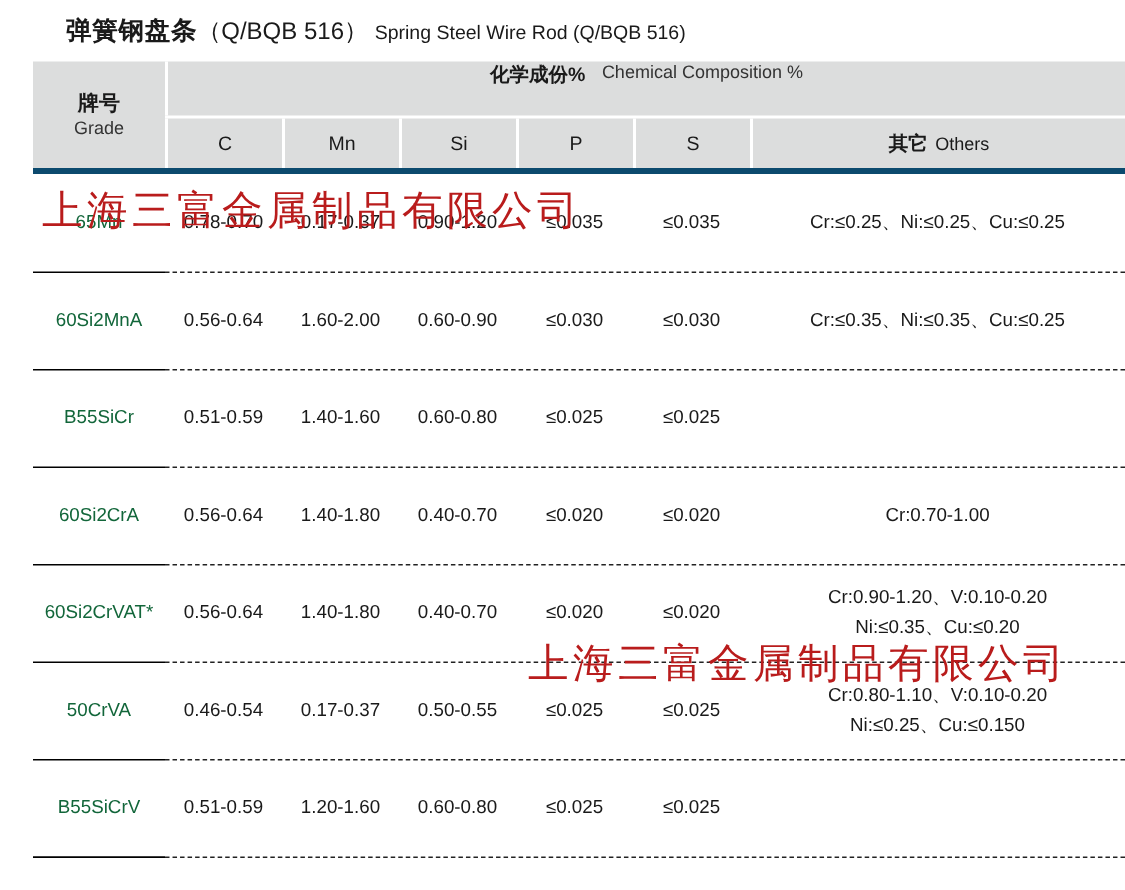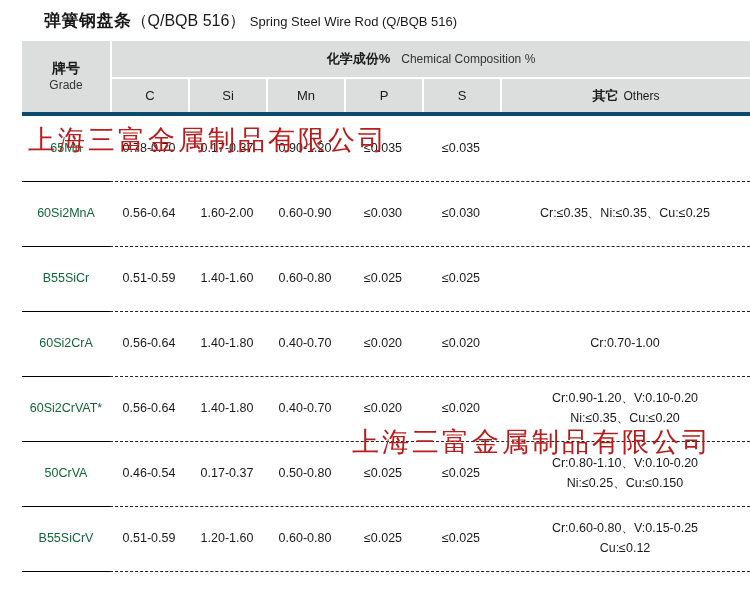--- a/index.html
+++ b/index.html
@@ -69,21 +69,21 @@
   .th-grade .g-cn { font-size: 14px; font-weight: 700; color: #1a1a1a; }
   .th-grade .g-en { font-size: 12px; font-weight: 400; color: #333; text-align: right; }
 
   .th-group {
     position: absolute;
     left: 88px;
     top: 0;
     width: 640px;
     height: 36px;
     display: flex;
-    align-items: center;
+    align-items: flex-start;
     justify-content: center;
     border-left: 2px solid #ffffff;
   }
   .th-group .grp-cn { font-size: 13px; font-weight: 700; color: #1a1a1a; }
   .th-group .grp-en { font-size: 12px; font-weight: 400; color: #333; margin-left: 11px; }
 
   .th-subrow {
     position: absolute;
     left: 88px;
     top: 36px;
@@ -209,39 +209,42 @@
       <span class="g-en">Grade</span>
     </div>
 
     <div class="th-group">
       <span class="grp-cn">化学成份%</span>
       <span class="grp-en">Chemical Composition %</span>
     </div>
 
     <div class="th-subrow">
       <div class="th-cell c-el">C</div>
+      <div class="th-cell c-el">Mn</div>
       <div class="th-cell c-el">Si</div>
-      <div class="th-cell c-el">Mn</div>
       <div class="th-cell c-el">P</div>
       <div class="th-cell c-el">S</div>
       <div class="th-cell c-oth">
         <span class="o-cn">其它</span>
         <span class="o-en">Others</span>
       </div>
     </div>
   </div>
 
   <div class="tbody" id="table-body">
     <div class="trow">
         <div class="cell c-grade">65Mn</div>
         <div class="cell c-el">0.78-0.70</div>
         <div class="cell c-el">0.17-0.37</div>
         <div class="cell c-el">0.90-1.20</div>
         <div class="cell c-el">≤0.035</div>
         <div class="cell c-el">≤0.035</div>
+        <div class="cell c-oth">
+          <span class="oline">Cr:≤0.25、Ni:≤0.25、Cu:≤0.25</span>
+        </div>
       </div>
       <div class="trow">
         <div class="cell c-grade">60Si2MnA</div>
         <div class="cell c-el">0.56-0.64</div>
         <div class="cell c-el">1.60-2.00</div>
         <div class="cell c-el">0.60-0.90</div>
         <div class="cell c-el">≤0.030</div>
         <div class="cell c-el">≤0.030</div>
         <div class="cell c-oth">
           <span class="oline">Cr:≤0.35、Ni:≤0.35、Cu:≤0.25</span>
@@ -275,36 +278,32 @@
         <div class="cell c-el">≤0.020</div>
         <div class="cell c-oth">
           <span class="oline">Cr:0.90-1.20、V:0.10-0.20</span>
           <span class="oline">Ni:≤0.35、Cu:≤0.20</span>
         </div>
       </div>
       <div class="trow">
         <div class="cell c-grade">50CrVA</div>
         <div class="cell c-el">0.46-0.54</div>
         <div class="cell c-el">0.17-0.37</div>
-        <div class="cell c-el">0.50-0.80</div>
+        <div class="cell c-el">0.50-0.55</div>
         <div class="cell c-el">≤0.025</div>
         <div class="cell c-el">≤0.025</div>
         <div class="cell c-oth">
           <span class="oline">Cr:0.80-1.10、V:0.10-0.20</span>
           <span class="oline">Ni:≤0.25、Cu:≤0.150</span>
         </div>
       </div>
       <div class="trow">
         <div class="cell c-grade">B55SiCrV</div>
         <div class="cell c-el">0.51-0.59</div>
         <div class="cell c-el">1.20-1.60</div>
         <div class="cell c-el">0.60-0.80</div>
         <div class="cell c-el">≤0.025</div>
         <div class="cell c-el">≤0.025</div>
-        <div class="cell c-oth">
-          <span class="oline">Cr:0.60-0.80、V:0.15-0.25</span>
-          <span class="oline">Cu:≤0.12</span>
-        </div>
       </div>
       <div class="row-end"></div>
   </div>
 
 </div>
 
 </body></html>

